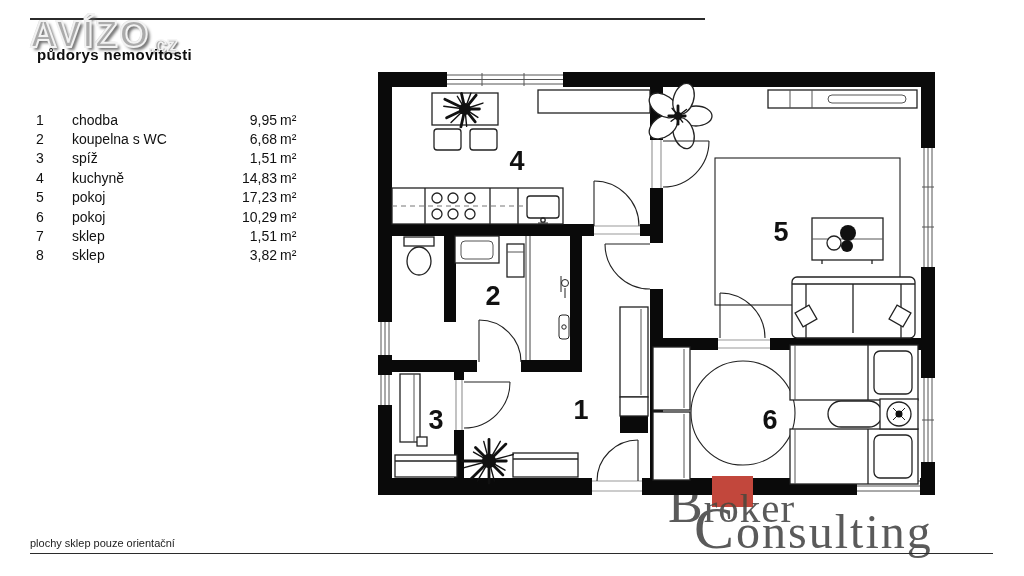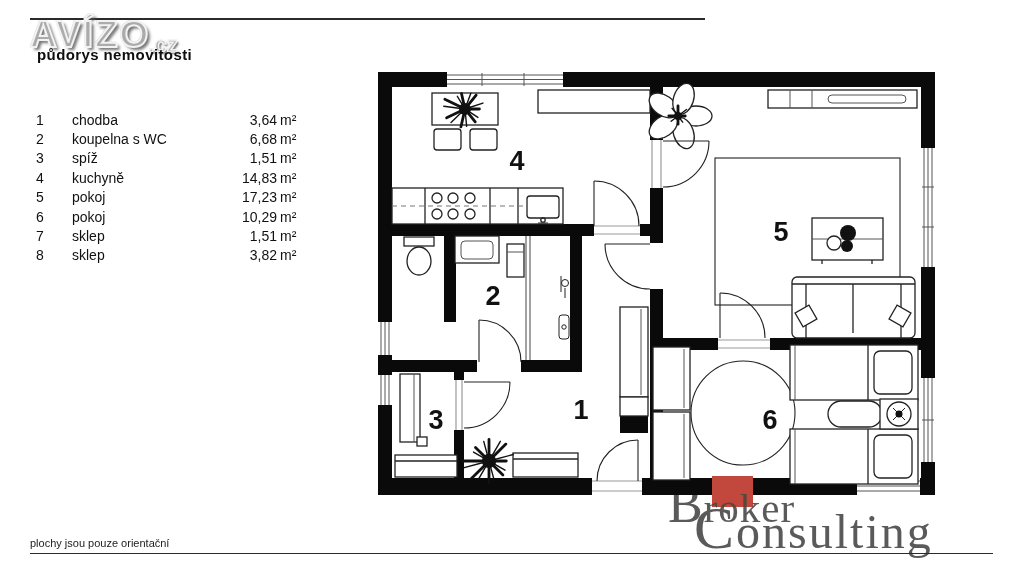--- a/index.html
+++ b/index.html
@@ -47,21 +47,21 @@
 
   <div class="avizo">
     <span class="brand">AVÍZO</span><span class="tld">.cz</span>
   </div>
   <div class="subtitle">půdorys nemovitosti</div>
 
   <div class="legend">
     <div class="row">
         <span class="col-num">1</span>
         <span class="col-name">chodba</span>
-        <span class="col-val">3,64</span>
+        <span class="col-val">9,95</span>
         <span class="col-unit">m²</span>
       </div>
     <div class="row">
         <span class="col-num">2</span>
         <span class="col-name">koupelna s WC</span>
         <span class="col-val">6,68</span>
         <span class="col-unit">m²</span>
       </div>
     <div class="row">
         <span class="col-num">3</span>
@@ -450,15 +450,15 @@
         <text x="781" y="241">5</text>
         <text x="770" y="429">6</text>
       </g>
     </g>
   </svg>
 
   <div class="bc-red"></div>
   <div class="bc-line bc-1"><span class="cap">B</span><span>roker</span></div>
   <div class="bc-line bc-2"><span class="cap">C</span><span>onsulting</span></div>
 
-  <div class="disclaimer">plochy jsou pouze orientační</div>
+  <div class="disclaimer">plochy sklep pouze orientační</div>
   <div class="rule rule-bottom"></div>
 </div>
 
 </body></html>

